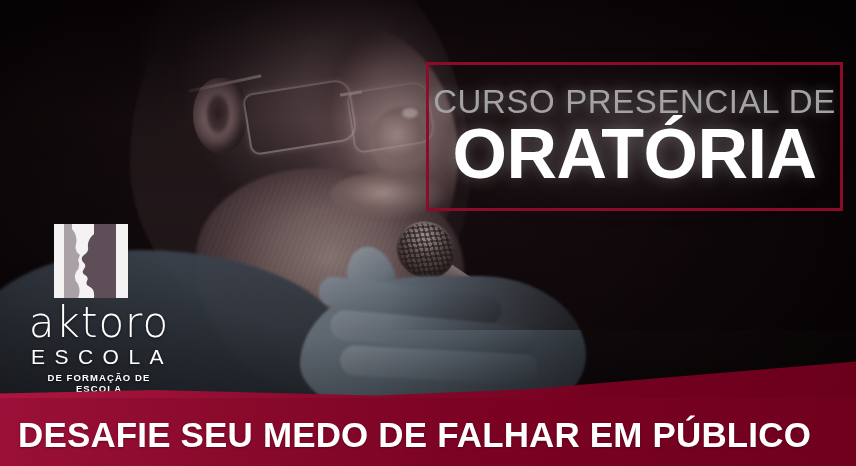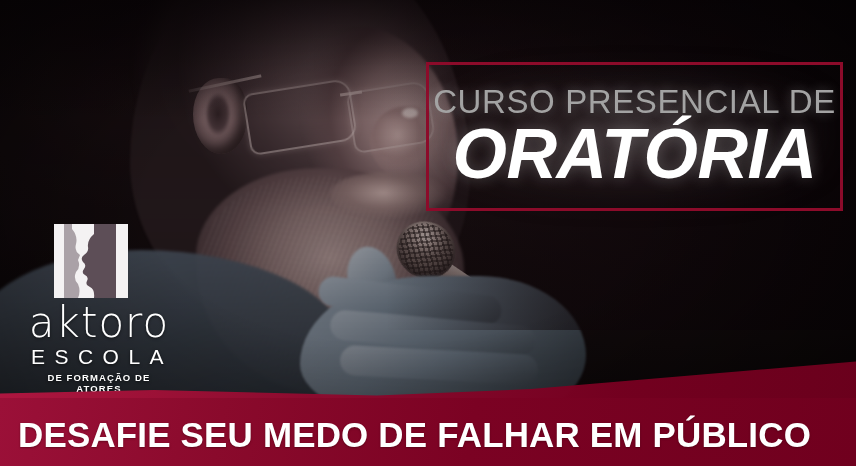--- a/index.html
+++ b/index.html
@@ -226,21 +226,20 @@
     white-space: nowrap;
   }
   #title-line2 {
     color: #ffffff;
     font-size: 70px;
     font-weight: 700;
     line-height: .98;
     letter-spacing: -.5px;
     text-shadow: 0 0 16px rgba(255,255,255,.25);
     white-space: nowrap;
-    font-style: italic;
   }
 
   
   #logo {
     position: absolute;
     left: 24px; top: 224px;
     width: 150px;
     text-align: center;
   }
   #logo-mark {
@@ -356,20 +355,20 @@
         <rect x="0" y="0" width="74" height="74" fill="#f4f2f3"></rect>
         <path d="M40 0 L40 10 Q33 16 34 23 Q35 28 30 31 Q26 34 29 38
                  Q33 41 30 45 Q27 49 31 51 Q35 53 33 57 Q31 61 36 63
                  Q41 65 40 74 L62 74 L62 0 Z" fill="#5d4e57"></path>
         <path d="M18 0 L18 5 Q24 12 22 20 Q20 27 26 31 L24 36
                  Q27 43 22 48 Q19 55 24 60 Q27 67 24 74 L10 74 L10 0 Z" fill="#6e5f68" opacity="0.55"></path>
       </svg>
     </div>
     <div id="logo-word">aktoro</div>
     <div id="logo-sub1">ESCOLA</div>
-    <div id="logo-sub2">DE FORMAÇÃO DE ATORES</div>
+    <div id="logo-sub2">DE FORMAÇÃO DE ESCOLA</div>
   </div>
 
   <div id="bottom-banner"></div>
   <div id="bottom-banner-solid"></div>
   <div id="bottom-text" style="transform: scaleX(0.997567);">DESAFIE SEU MEDO DE FALHAR EM PÚBLICO</div>
 
 </div>
 
 </body></html>

